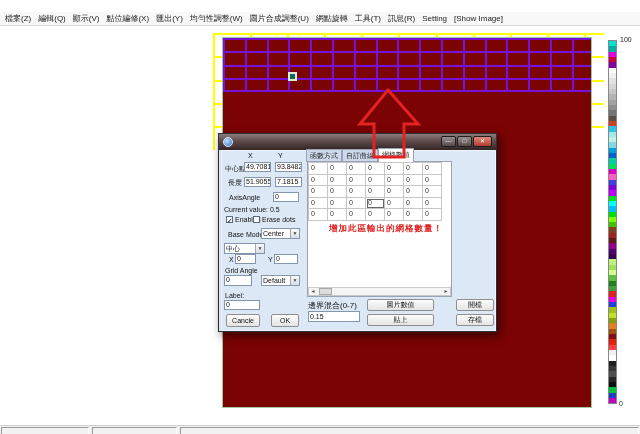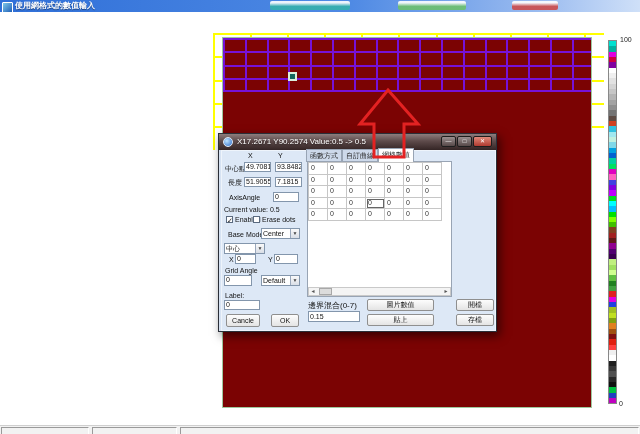--- a/index.html
+++ b/index.html
@@ -90,30 +90,35 @@
   .sb-left{left:0;} .sb-right{right:0;}
   .sb-thumb{position:absolute;left:10px;top:0;width:13px;height:7px;background:#dcdcdc;border:1px solid #a8a8a8;}
   
   .arrow-overlay{position:absolute;left:0;top:0;width:640px;height:434px;pointer-events:none;z-index:50;}
 </style>
 </head>
 <body>
 
 <div id="screen">
 
-  <div class="titlebar">
-    <div class="app-icon"></div>
-    <div class="win-title">使用網格式的數值輸入</div>
-    <div id="tb-chips">
-        <div class="tb-chip" style="left: 270px; width: 80px; background: linear-gradient(rgb(255, 255, 255) 20%, rgb(53, 176, 172) 60%);"></div>
-        <div class="tb-chip" style="left: 398px; width: 68px; background: linear-gradient(rgb(255, 255, 255) 20%, rgb(108, 192, 108) 60%);"></div>
-        <div class="tb-chip" style="left: 512px; width: 46px; background: linear-gradient(rgb(255, 255, 255) 20%, rgb(204, 74, 74) 60%);"></div>
-      </div>
-  </div>
-
+
+  <div class="menubar" id="menubar">
+      <span class="menu-item">檔案(Z)</span>
+      <span class="menu-item">編輯(Q)</span>
+      <span class="menu-item">顯示(V)</span>
+      <span class="menu-item">點位編修(X)</span>
+      <span class="menu-item">匯出(Y)</span>
+      <span class="menu-item">均勻性調整(W)</span>
+      <span class="menu-item">圖片合成調整(U)</span>
+      <span class="menu-item">網點旋轉</span>
+      <span class="menu-item">工具(T)</span>
+      <span class="menu-item">訊息(R)</span>
+      <span class="menu-item">Setting</span>
+      <span class="menu-item">[Show Image]</span>
+    </div>
 
   <div class="yellow-grid"></div>
 
   <div class="canvas">
     <div class="purple-grid"></div>
     <div class="sel-marker"></div>
   </div>
 
   <div class="colorbar" id="colorbar">
       <div class="band" style="background: rgb(0, 224, 208);"></div>
@@ -184,21 +189,20 @@
       <div class="band" style="background: rgb(0, 192, 64);"></div>
       <div class="band" style="background: rgb(32, 64, 192);"></div>
       <div class="band" style="background: rgb(192, 0, 192);"></div>
     </div>
   <div class="cb-top">100</div>
   <div class="cb-bottom">0</div>
 
   <div class="dialog">
     <div class="dlg-title">
       <div class="dlg-icon"></div>
-      <div class="dlg-title-text">X17.2671 Y90.2574 Value:0.5 -&gt; 0.5</div>
       <div class="winbtn btn-min">—</div>
       <div class="winbtn btn-max">□</div>
       <div class="winbtn btn-close">✕</div>
     </div>
     <div class="dlg-body"></div>
 
     <div class="dlbl" style="left:29px;top:18px;">X</div>
     <div class="dlbl" style="left:59px;top:18px;">Y</div>
 
     <div class="dlbl" style="left:6px;top:30px;">中心點</div>
@@ -285,20 +289,21 @@
           <div class="cell">0</div>
           <div class="cell">0</div>
           <div class="cell">0</div>
           <div class="cell">0</div>
           <div class="cell">0</div>
           <div class="cell">0</div>
           <div class="cell">0</div>
           <div class="cell">0</div>
         </div>
     </div>
+    <div class="grid-note">增加此區輸出的網格數量！</div>
 
     <div class="hscroll">
       <div class="sb-arr sb-left">◄</div>
       <div class="sb-thumb"></div>
       <div class="sb-arr sb-right">►</div>
     </div>
 
     <div class="dlbl" style="left:89px;top:166px;font-size:8px;">邊界混合(0-7)</div>
     <div class="inp" style="left:89px;top:177px;width:52px;height:11px;line-height:10px;">0.15</div>
 

